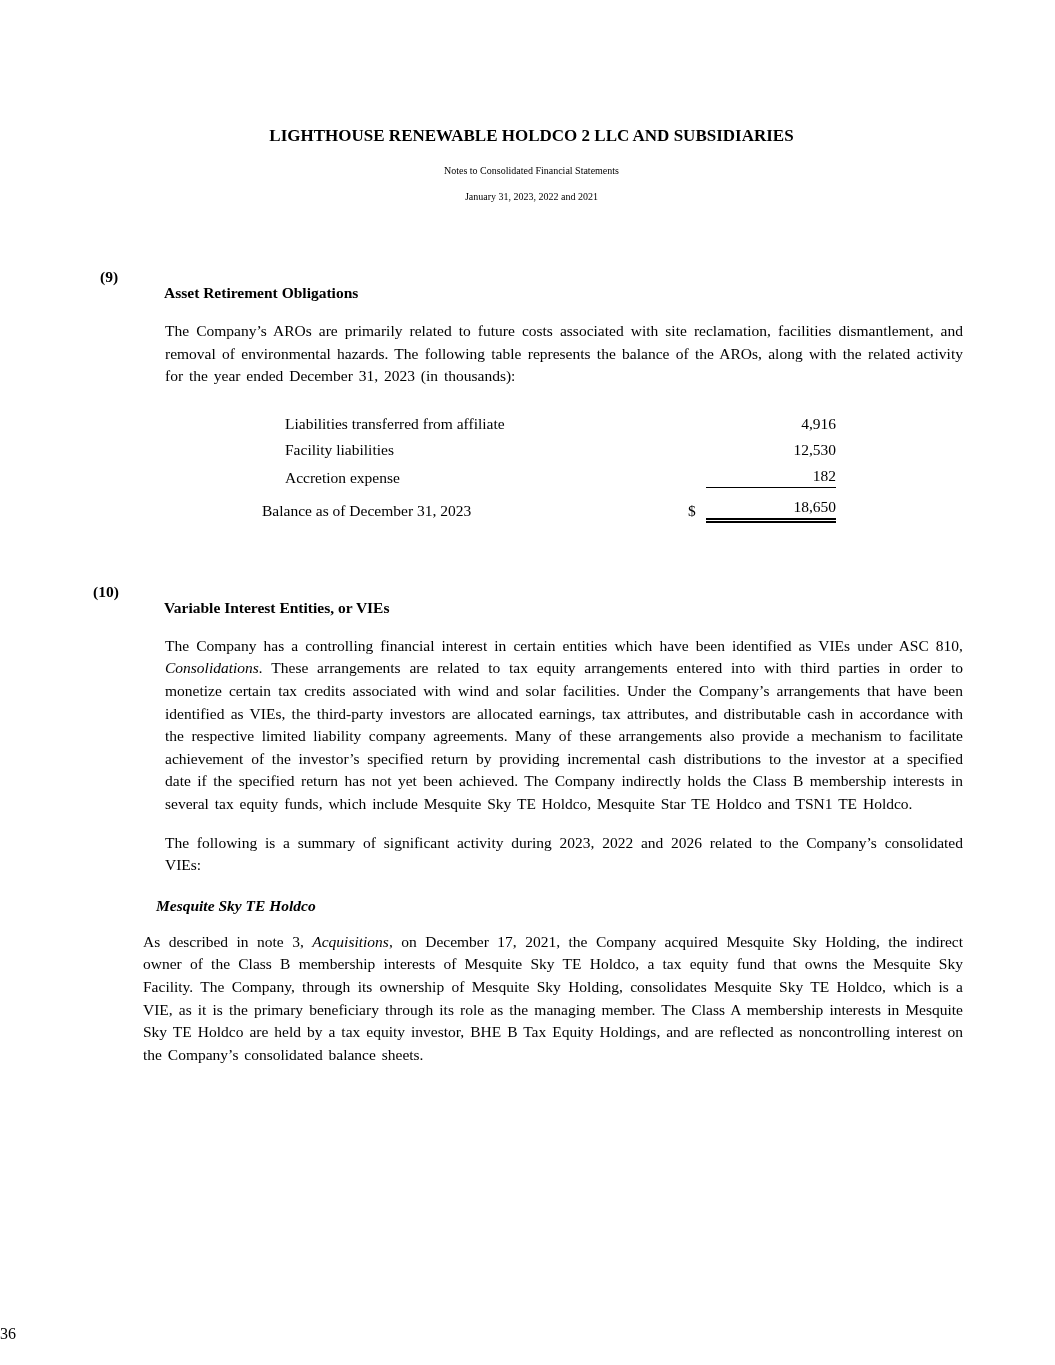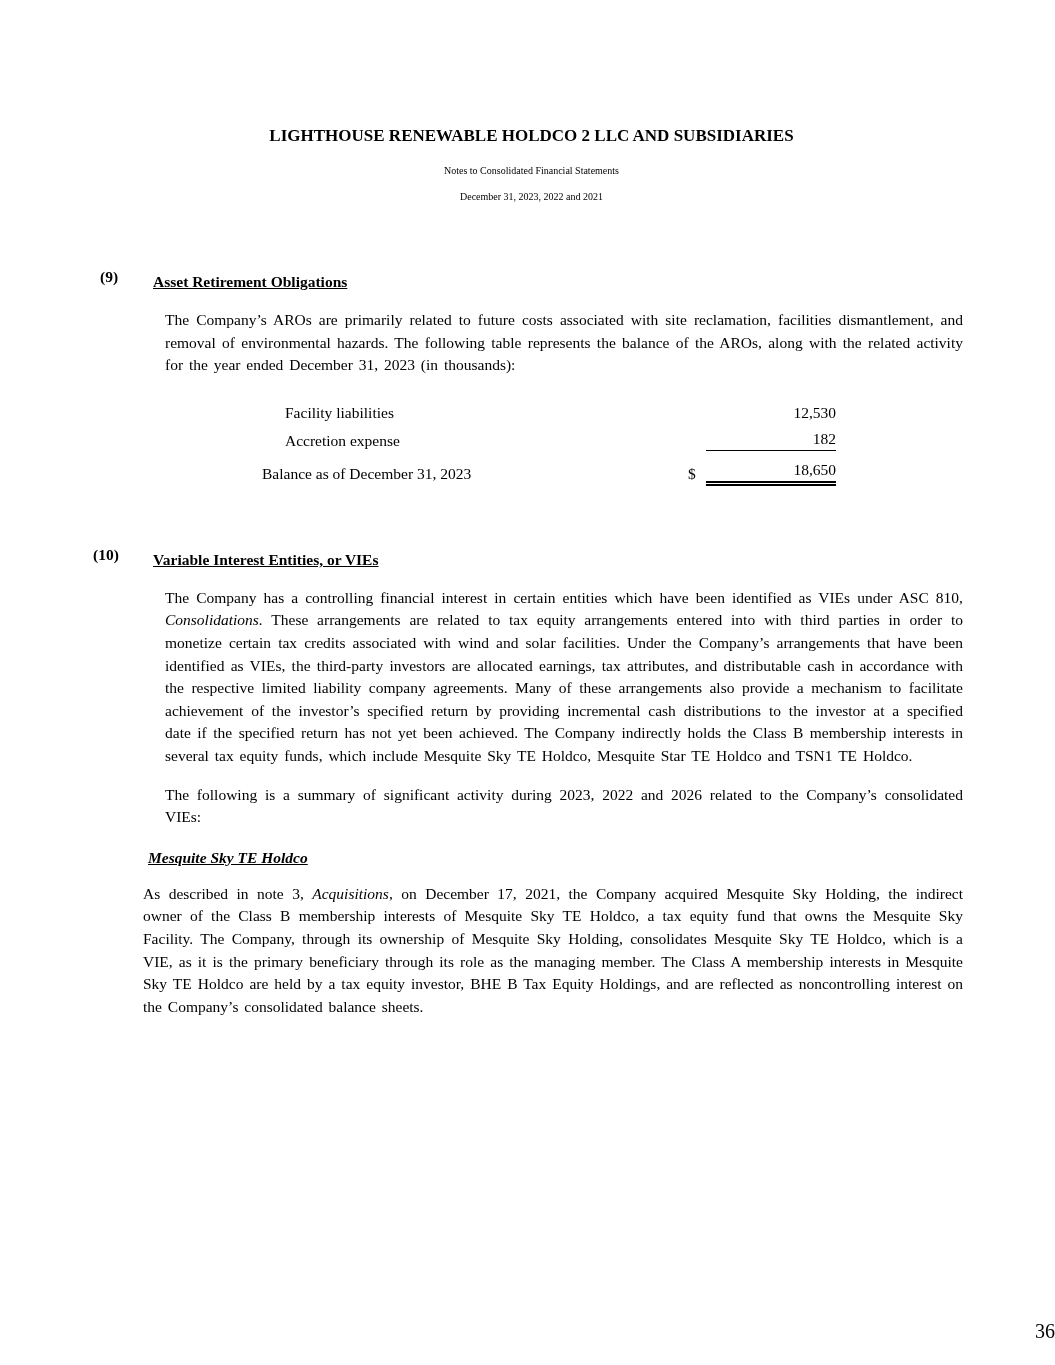--- a/index.html
+++ b/index.html
@@ -39,37 +39,35 @@
     width: 48px;
     font-weight: bold;
     line-height: 23px;
   }
   .sec-num-10 { margin-left: -7px; padding-right: 7px; }
   .sec-body { flex: 1; min-width: 0; }
   .sec-heading {
     font-size: 15.5px;
     font-weight: bold;
     line-height: 23px;
-    margin: 5px;
-    text-decoration: underline;
+    margin: 16px;
   }
   .para {
     text-align: justify;
     line-height: 22.6px;
     word-spacing: 2px;
     margin: 16px 0 0 17px;
   }
   .para-flush { margin-left: -5px; margin-top: 14px; }
   .subheading {
     font-size: 15.5px;
     font-weight: bold;
     font-style: italic;
     line-height: 23px;
-    margin: 17px 0 0 0;
-    text-decoration: underline;
+    margin: 17px 0 0 8px;
   }
   .aro-table {
     border-collapse: collapse;
     margin: 19px 0 0 114px;
     font-size: 15.5px;
   }
   .aro-table td {
     padding: 0;
     height: 26px;
     vertical-align: bottom;
@@ -90,43 +88,48 @@
   tr.total-row td { padding-top: 2px; }
   tr.total-row td.t-amt {
     border-bottom: 5px double #000;
     padding-bottom: 2px;
   }
   .page-number {
     position: absolute;
     left: 0;
     right: 0;
     bottom: 22px;
-    text-align: right;
-    font-size: 20px;
+    text-align: left;
+    font-size: 16px;
   }
 </style>
 </head>
 <body>
 
 <div class="page">
 
   <header class="doc-header">
     <div class="doc-title">LIGHTHOUSE RENEWABLE HOLDCO 2 LLC AND SUBSIDIARIES</div>
     <div class="doc-sub">Notes to Consolidated Financial Statements</div>
-    <div class="doc-sub">December 31, 2023, 2022 and 2021</div>
+    <div class="doc-sub">January 31, 2023, 2022 and 2021</div>
   </header>
 
   <section class="section section-9">
     <div class="sec-num">(9)</div>
     <div class="sec-body">
       <h2 class="sec-heading">Asset Retirement Obligations</h2>
       <p class="para">The Company’s AROs are primarily related to future costs associated with site reclamation, facilities dismantlement, and removal of environmental hazards. The following table represents the balance of the AROs, along with the related activity for the year ended December 31, 2023 (in thousands):</p>
 
       <table class="aro-table">
         <tbody>
+          <tr>
+            <td class="t-label indent">Liabilities transferred from affiliate</td>
+            <td class="t-cur"></td>
+            <td class="t-amt">4,916</td>
+          </tr>
           <tr>
             <td class="t-label indent">Facility liabilities</td>
             <td class="t-cur"></td>
             <td class="t-amt">12,530</td>
           </tr>
           <tr class="rule-under">
             <td class="t-label indent">Accretion expense</td>
             <td class="t-cur"></td>
             <td class="t-amt">182</td>
           </tr>

